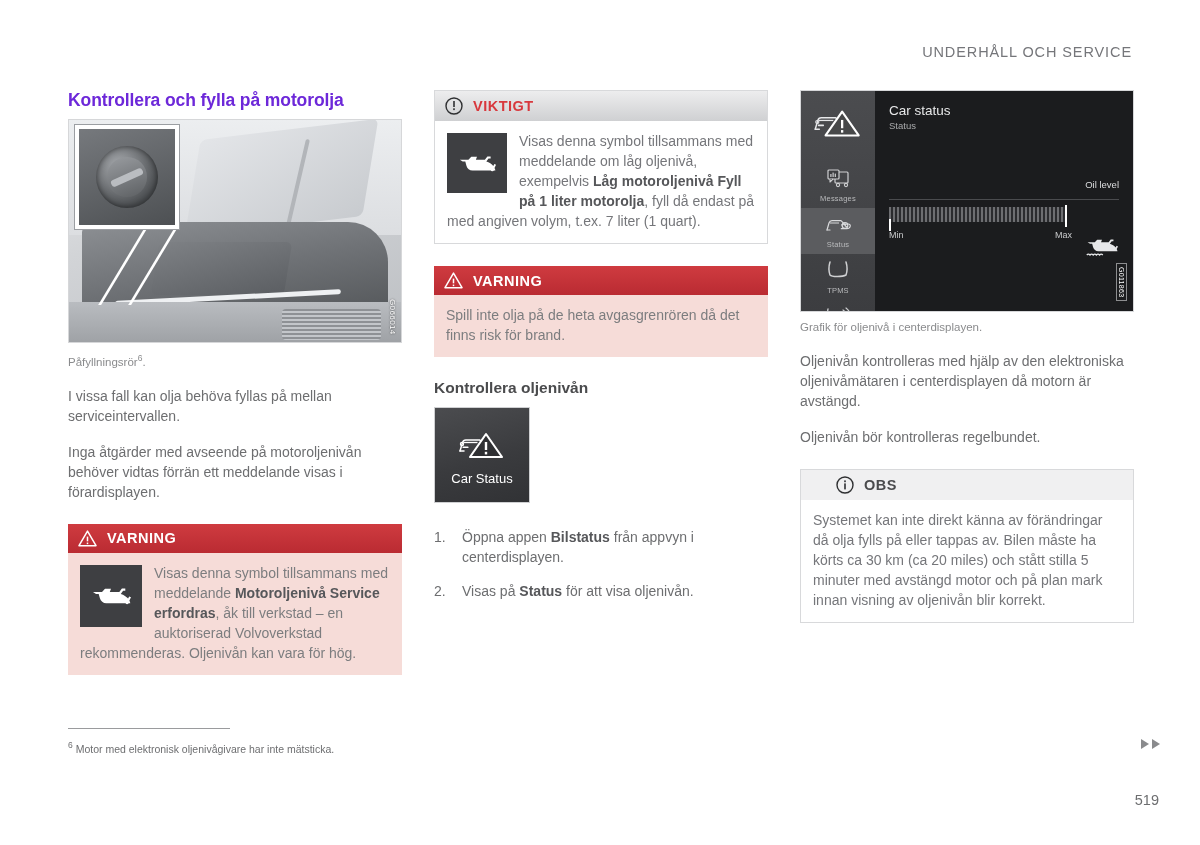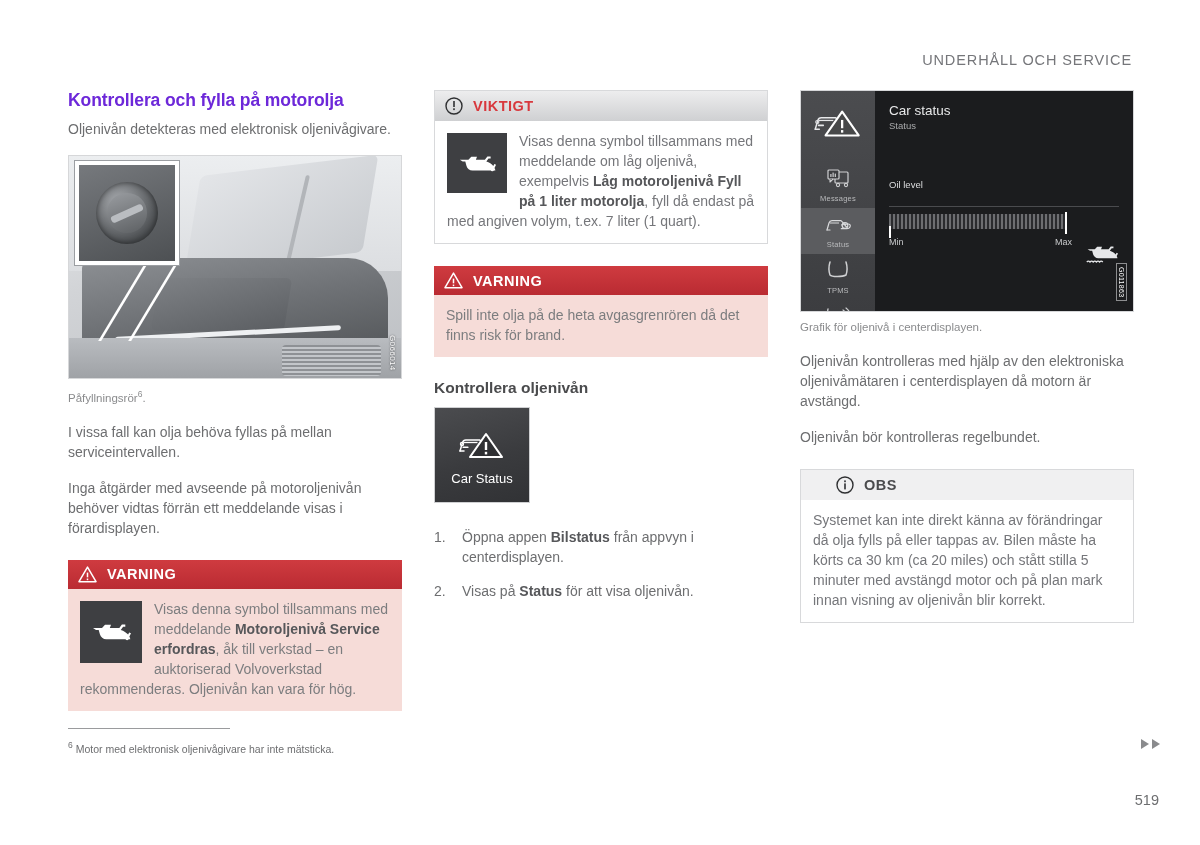--- a/index.html
+++ b/index.html
@@ -9,21 +9,21 @@
     background: #ffffff;
     font-family: "Liberation Sans", sans-serif;
     color: #6d6e70;
     overflow: hidden;
     position: relative;
   }
 
   
   .page-header {
     position: absolute;
-    top: 52px; right: 68px;
+    top: 44px; right: 68px;
     font-size: 14.5px;
     letter-spacing: 0.9px;
     color: #75767a;
     white-space: nowrap;
   }
 
   
   .columns {
     position: absolute;
     top: 90px; left: 68px;
@@ -239,21 +239,21 @@
   .cd-side-top { margin-bottom: 16px; }
   .cd-item {
     width: 100%; padding: 6px 0 5px 0;
     display: flex; flex-direction: column; align-items: center; gap: 2px;
   }
   .cd-item.active { background: #5b5c5f; }
   .cd-item-label { font-size: 7.5px; color: #b9babc; letter-spacing: 0.2px; }
   .cd-main { flex: 1; position: relative; padding: 12px 14px; }
   .cd-title { color: #e8e9ea; font-size: 13.5px; line-height: 16px; }
   .cd-subtitle { color: #a9aaac; font-size: 9.5px; margin-top: 1px; }
-  .cd-gauge-label { color: #dcdddf; font-size: 9.5px; margin-bottom: 16px; }
+  .cd-gauge-label { color: #dcdddf; font-size: 9.5px; margin-bottom: 9px; text-align: right; }
   .cd-gauge-wrap { position: relative; }
   .cd-sep { height: 1px; background: #4a4b4e; margin-bottom: 7px; }
   .cd-bar {
     height: 15px; width: 178px;
     background: repeating-linear-gradient(90deg,#6d6e71 0 2px,#2a2b2e 2px 4px);
   }
   .cd-tick {
     position: absolute; width: 2px; background: #ffffff;
   }
   .cd-tick.min { left: 0; top: 12px; height: 12px; }
@@ -310,21 +310,20 @@
 
 <div class="page-header">
   <span>UNDERHÅLL OCH SERVICE</span>
 </div>
 
 <div class="columns">
 
   <div class="col">
 
     <h1 class="section-title">Kontrollera och fylla på motorolja</h1>
-    <p class="body">Oljenivån detekteras med elektronisk oljenivågivare.</p>
 
     <div class="figure">
       <div class="fig-sky"></div>
       <div class="fig-hood"></div>
       <div class="fig-strut"></div>
       <div class="fig-strut2"></div>
       <div class="fig-engine"></div>
       <div class="fig-engine-cover"></div>
       <div class="fig-highlight"></div>
       <div class="fig-bumper"></div>

